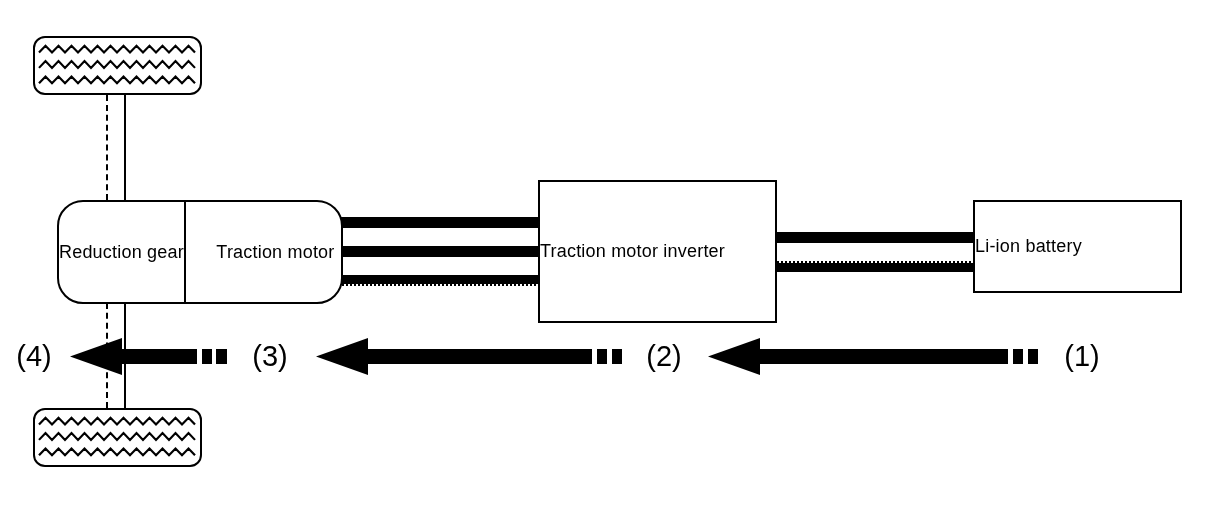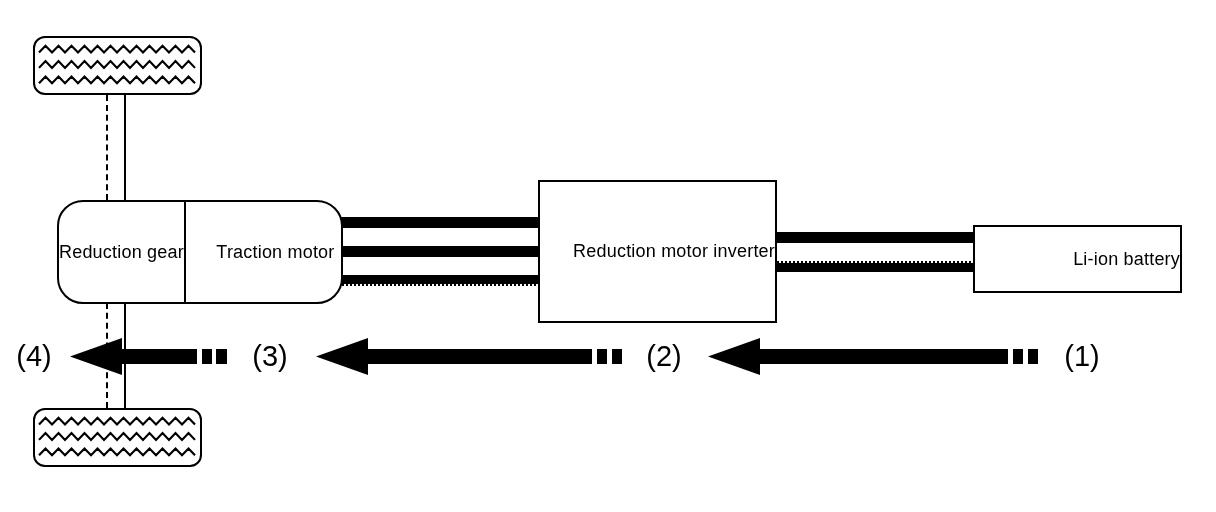--- a/index.html
+++ b/index.html
@@ -12,21 +12,21 @@
     color: #000;
     overflow: hidden;
   }
   .box {
     position: absolute;
     background: #fff;
     border: 2.5px solid #000;
     box-sizing: border-box;
     display: flex;
     align-items: center;
-    justify-content: flex-end;
+    justify-content: flex-start;
     z-index: 2;
     gap: 24px;
   }
   .box-label {
     font-size: 18px;
     letter-spacing: 0.2px;
     white-space: nowrap;
     text-align: center;
   }
   
@@ -67,21 +67,21 @@
     height: 100%;
     display: flex;
     align-items: center;
     justify-content: center;
     box-sizing: border-box;
   }
   .cell-gear  { width: 145px; border-right: 2.5px solid #000; border-radius: 24px 0 0 24px; }
   .cell-motor { width: 164px; }
   
   .inverter { left: 538px; top: 180px; width: 239px; height: 143px; }
-  .battery  { left: 973px; top: 225px; width: 209px; height: 68px; }
+  .battery  { left: 973px; top: 200px; width: 209px; height: 93px; }
   
   .cable {
     position: absolute;
     background: #000;
     height: 11px;
     box-sizing: border-box;
     z-index: 1;
   }
   .ac { left: 340px; width: 202px; }
   .ac1 { top: 217px; }
@@ -145,21 +145,21 @@
   <div class="box drivetrain">
     <div class="cell cell-gear">
       <span class="box-label">Reduction gear</span>
     </div>
     <div class="cell cell-motor">
       <span class="box-label">Traction motor</span>
     </div>
   </div>
 
   <div class="box inverter">
-    <span class="box-label">Reduction motor inverter</span>
+    <span class="box-label">Traction motor inverter</span>
   </div>
 
   <div class="box battery">
     <span class="box-label">Li-ion battery</span>
   </div>
 
   <svg class="flow-arrow arrow-a" viewBox="0 0 158 39">
     <polygon points="0,19.5 52,1 52,38" fill="#000"></polygon>
     <rect x="50" y="12" width="77" height="15" fill="#000"></rect>
     <rect x="132" y="12" width="10" height="15" fill="#000"></rect>

